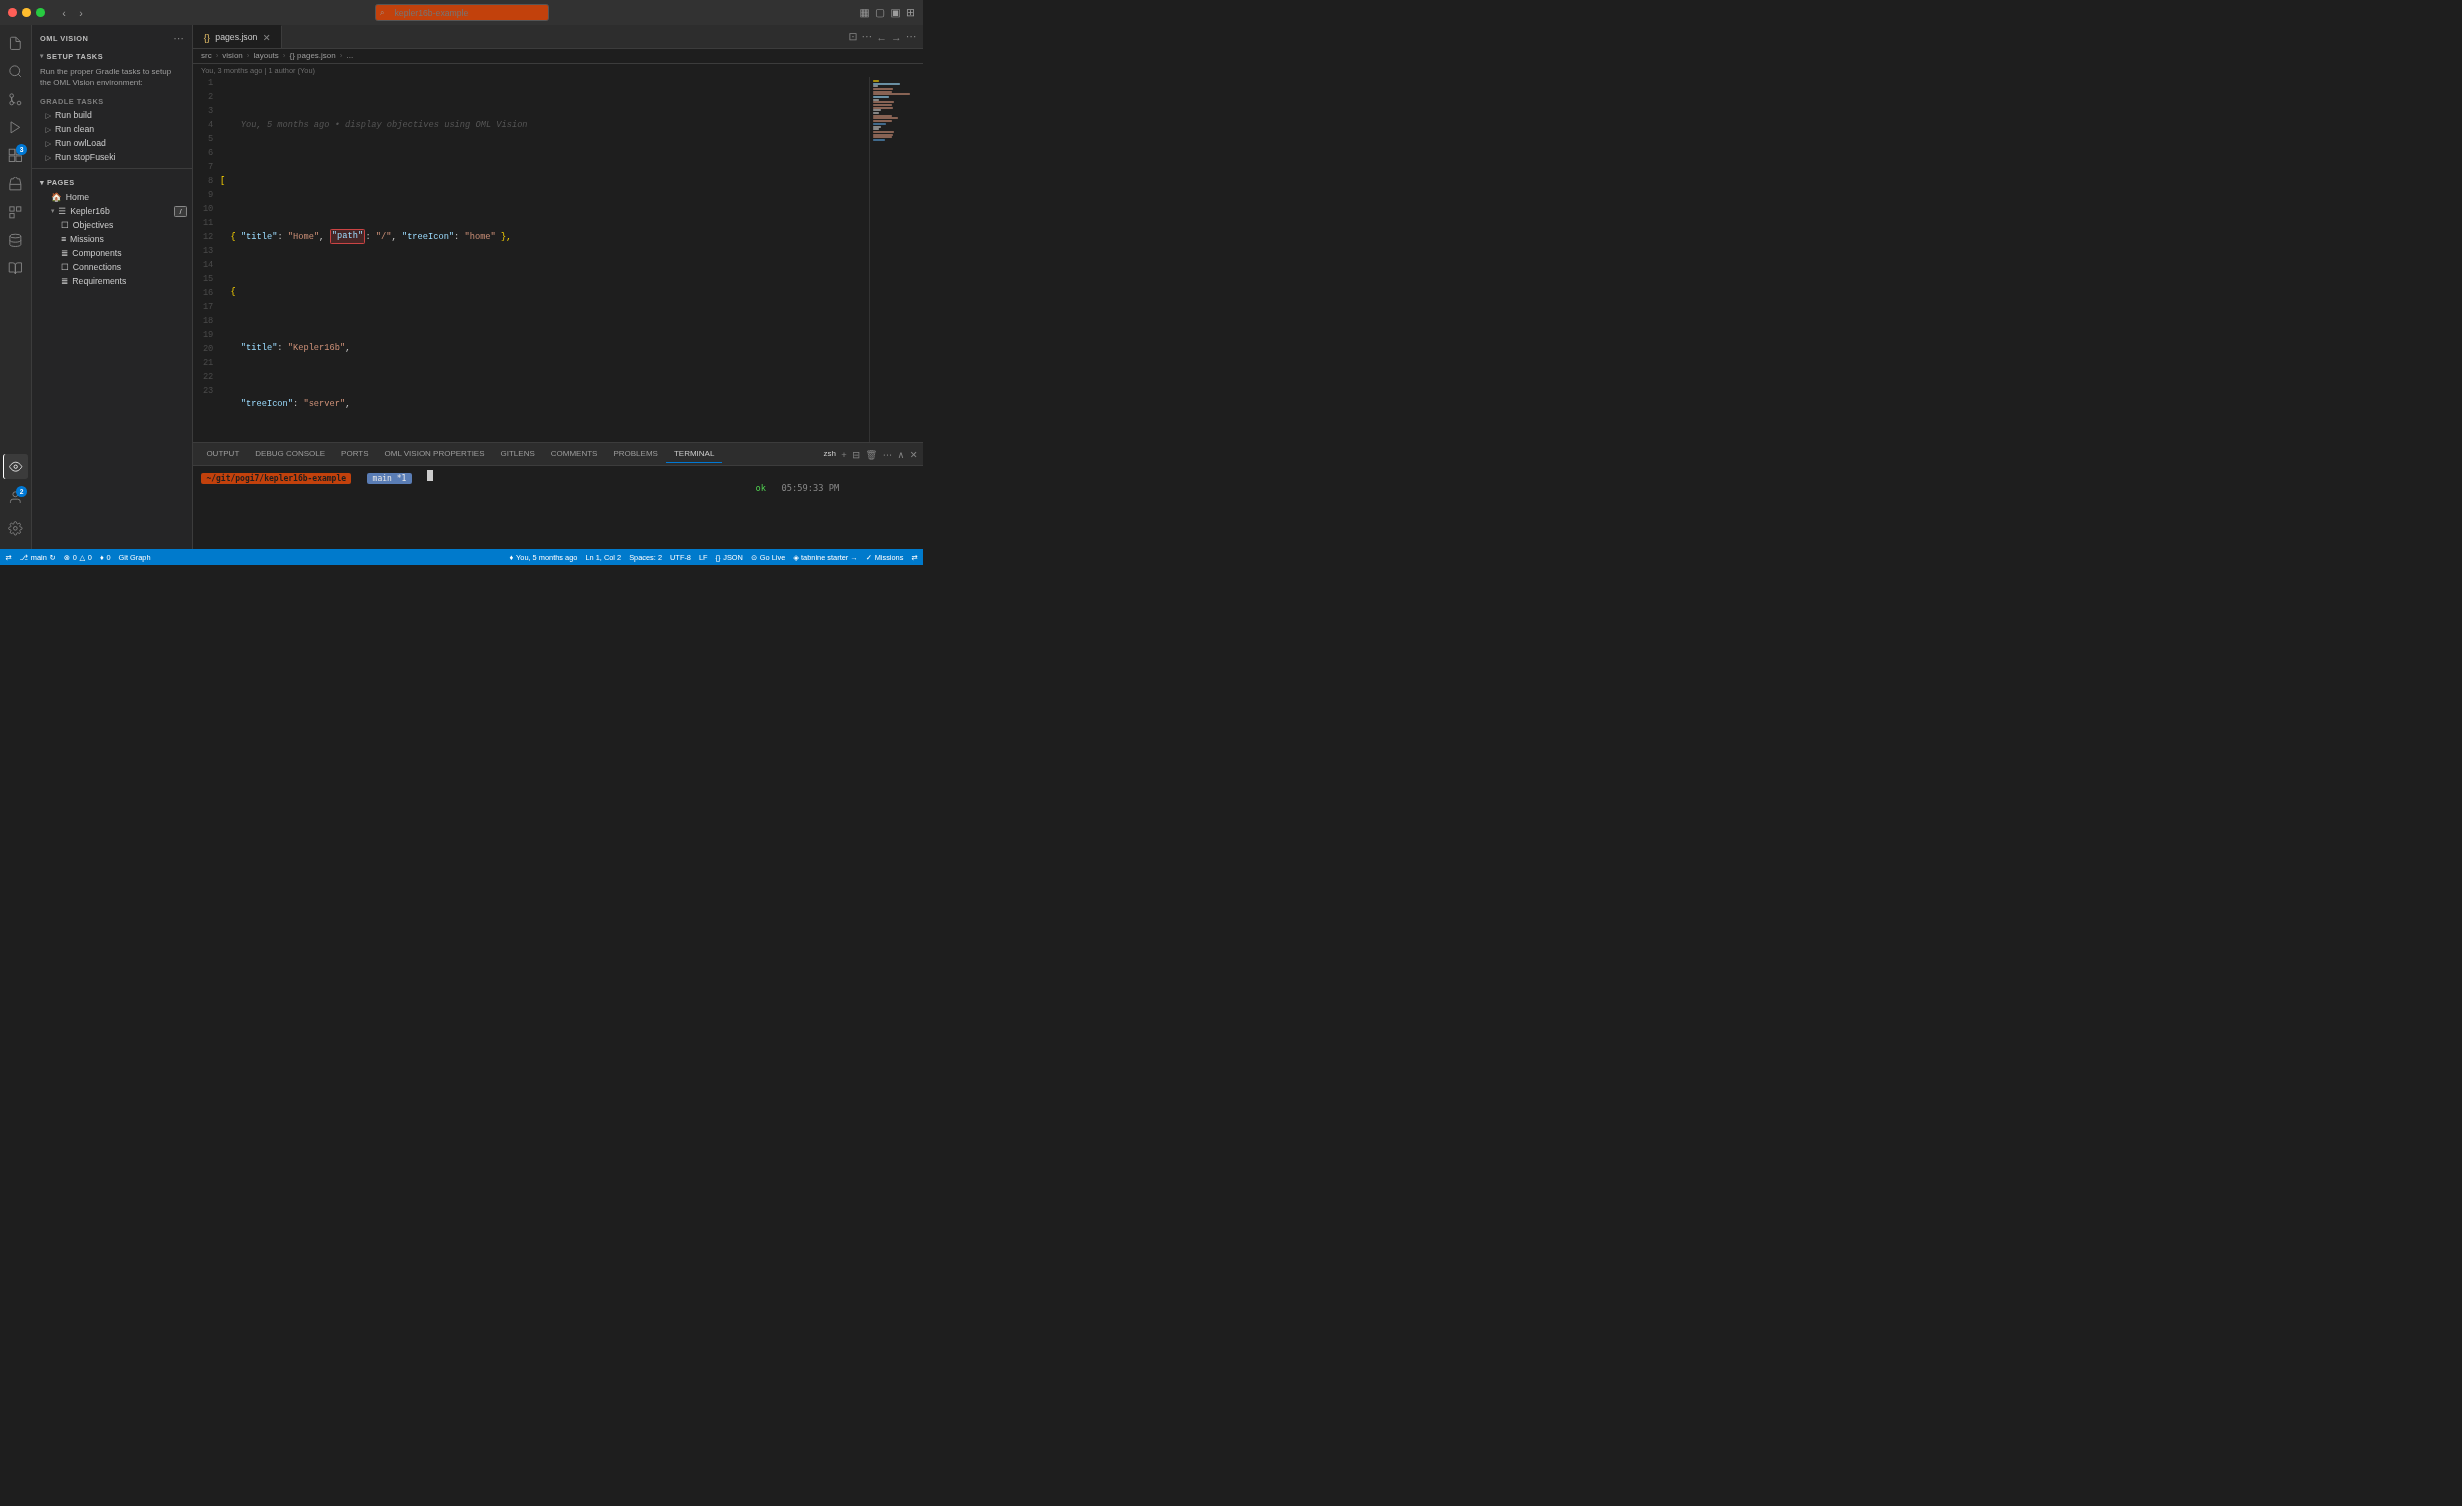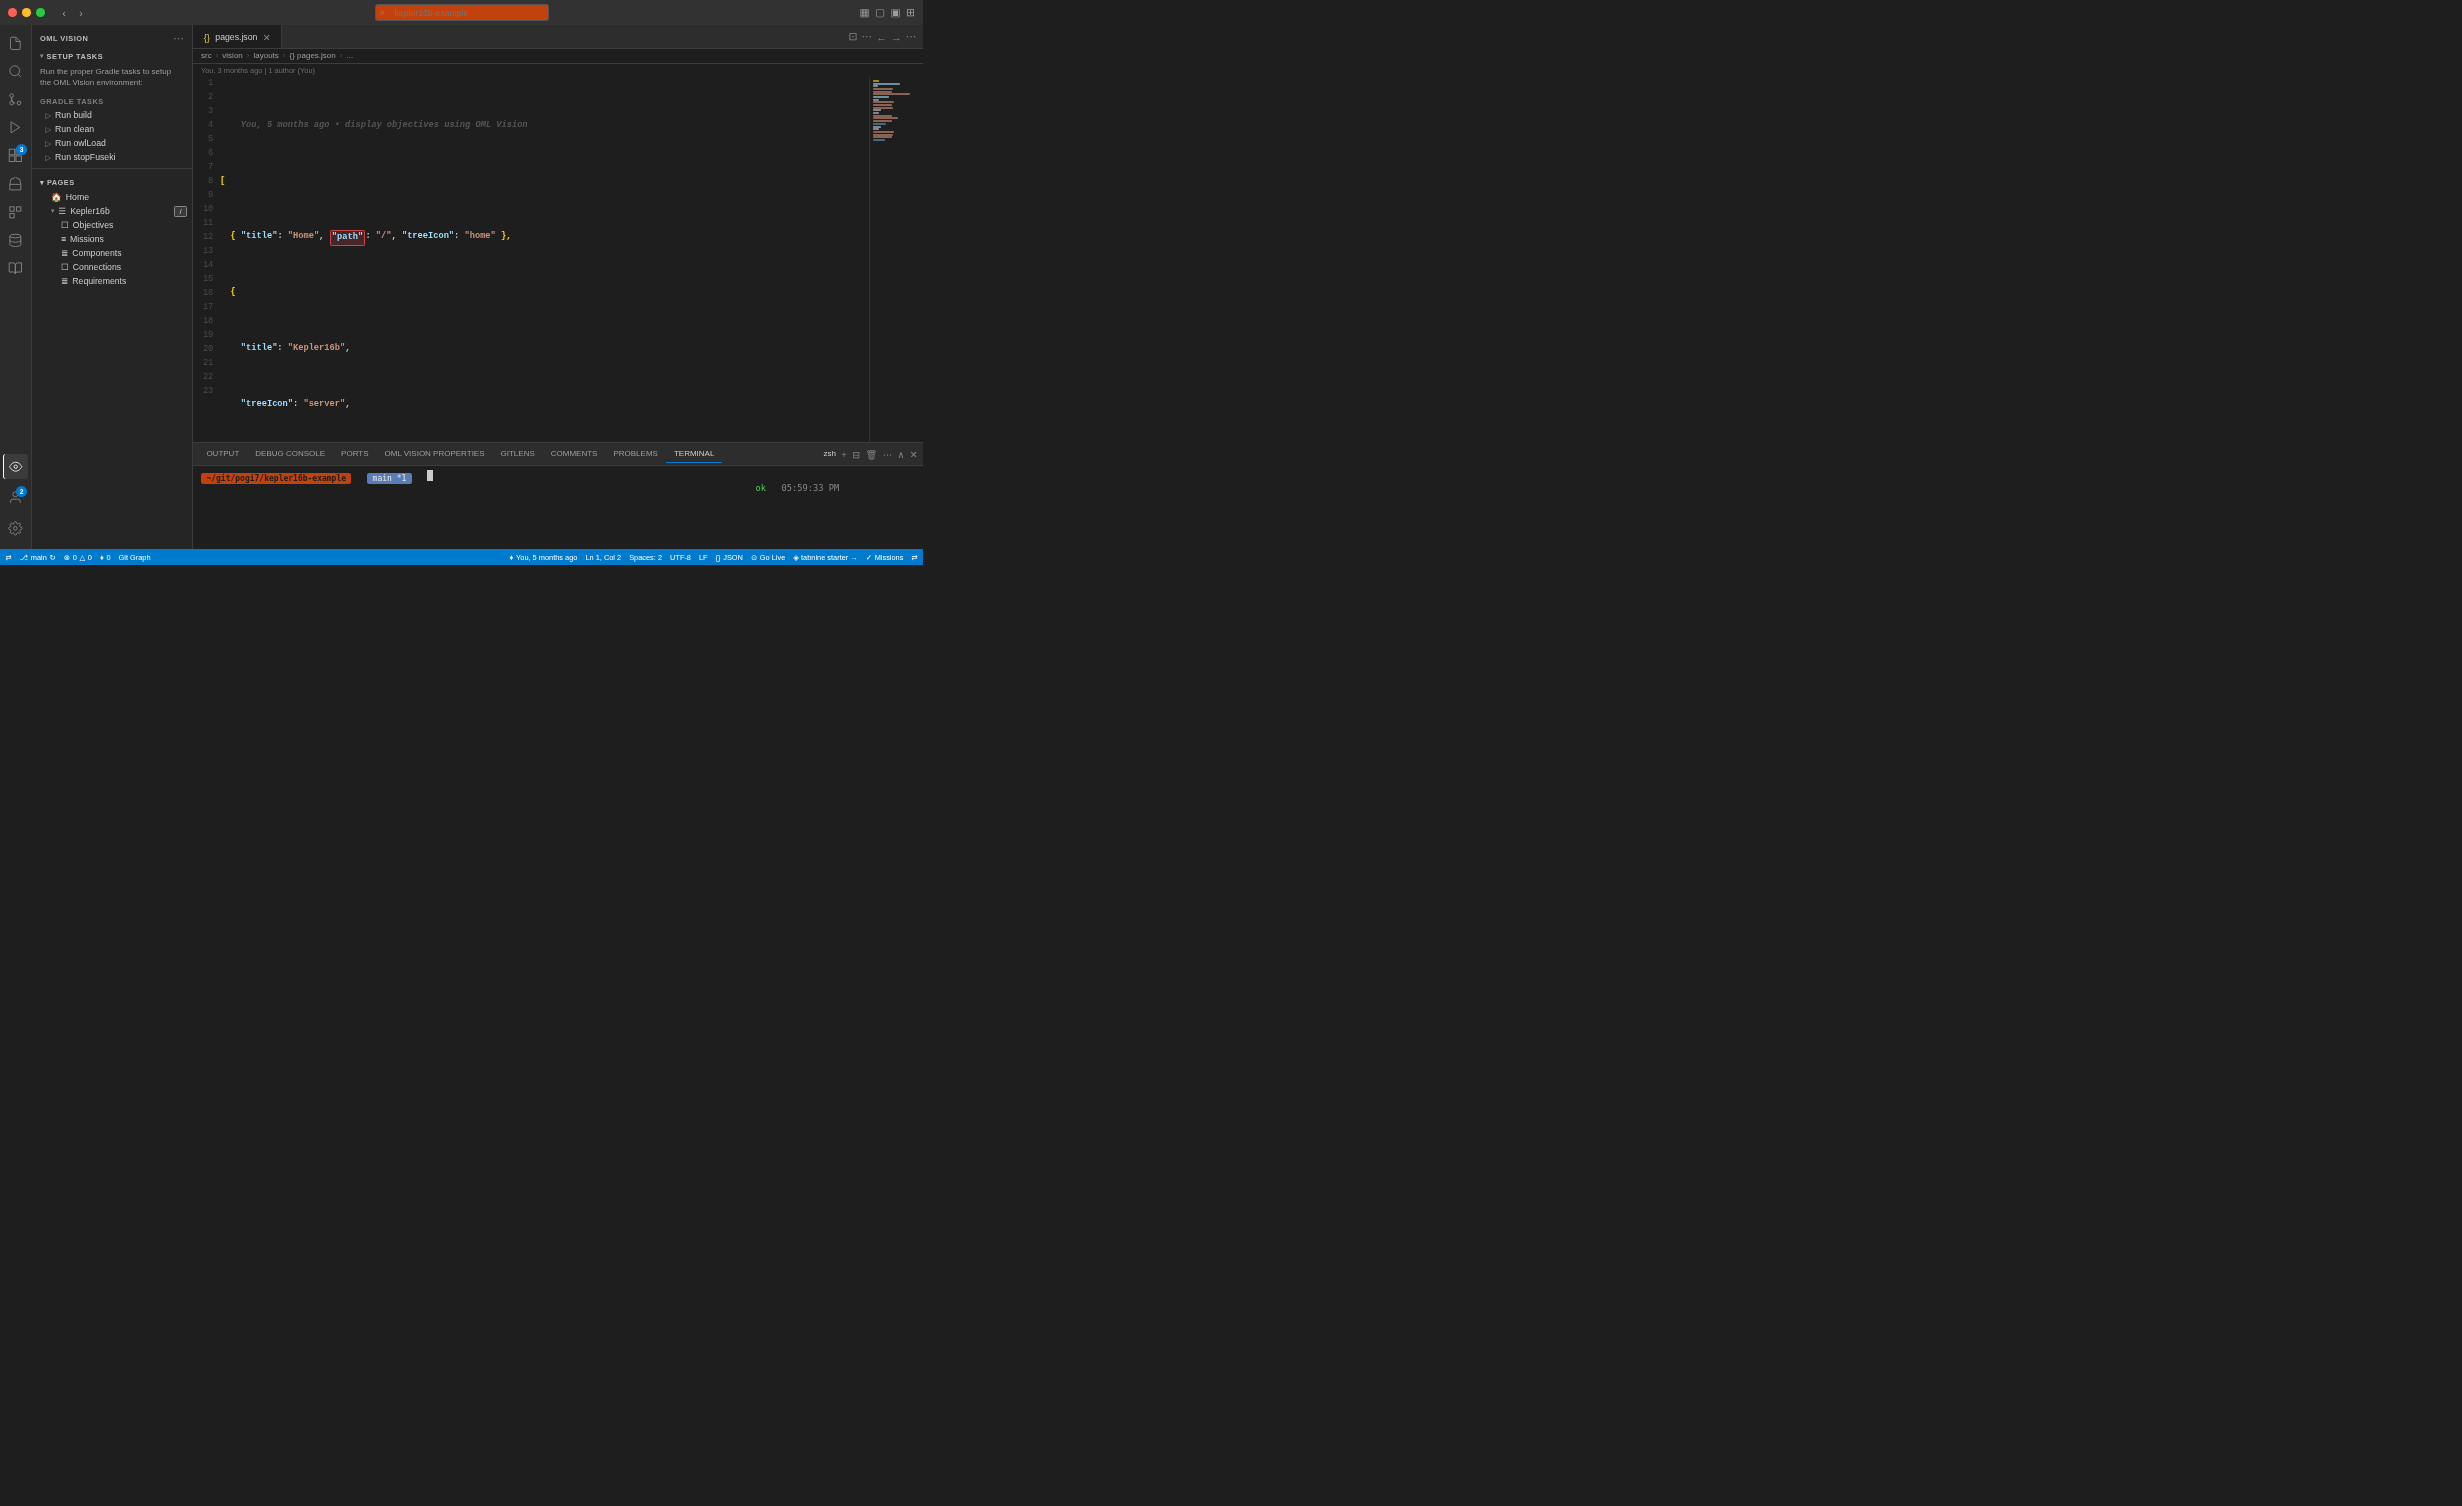--- a/index.html
+++ b/index.html
@@ -325,22 +325,21 @@
       justify-content: flex-end;
     }
     .code-content {
       flex: 1;
       padding: 0 13.4px 0 0;
       white-space: pre;
     }
     .code-line {
       height: 14px;
       display: flex;
-      align-items: flex-start;
-      font-weight: bold;
+      align-items: flex-end;
     }
     .ghost-text { color: #555555; font-style: italic; }
     .kw-bracket { color: #ffd700; }
     .kw-key { color: #9cdcfe; }
     .kw-value-str { color: #ce9178; }
     .kw-colon { color: #cccccc; }
     .kw-comma { color: #cccccc; }
 
     
     .minimap {

